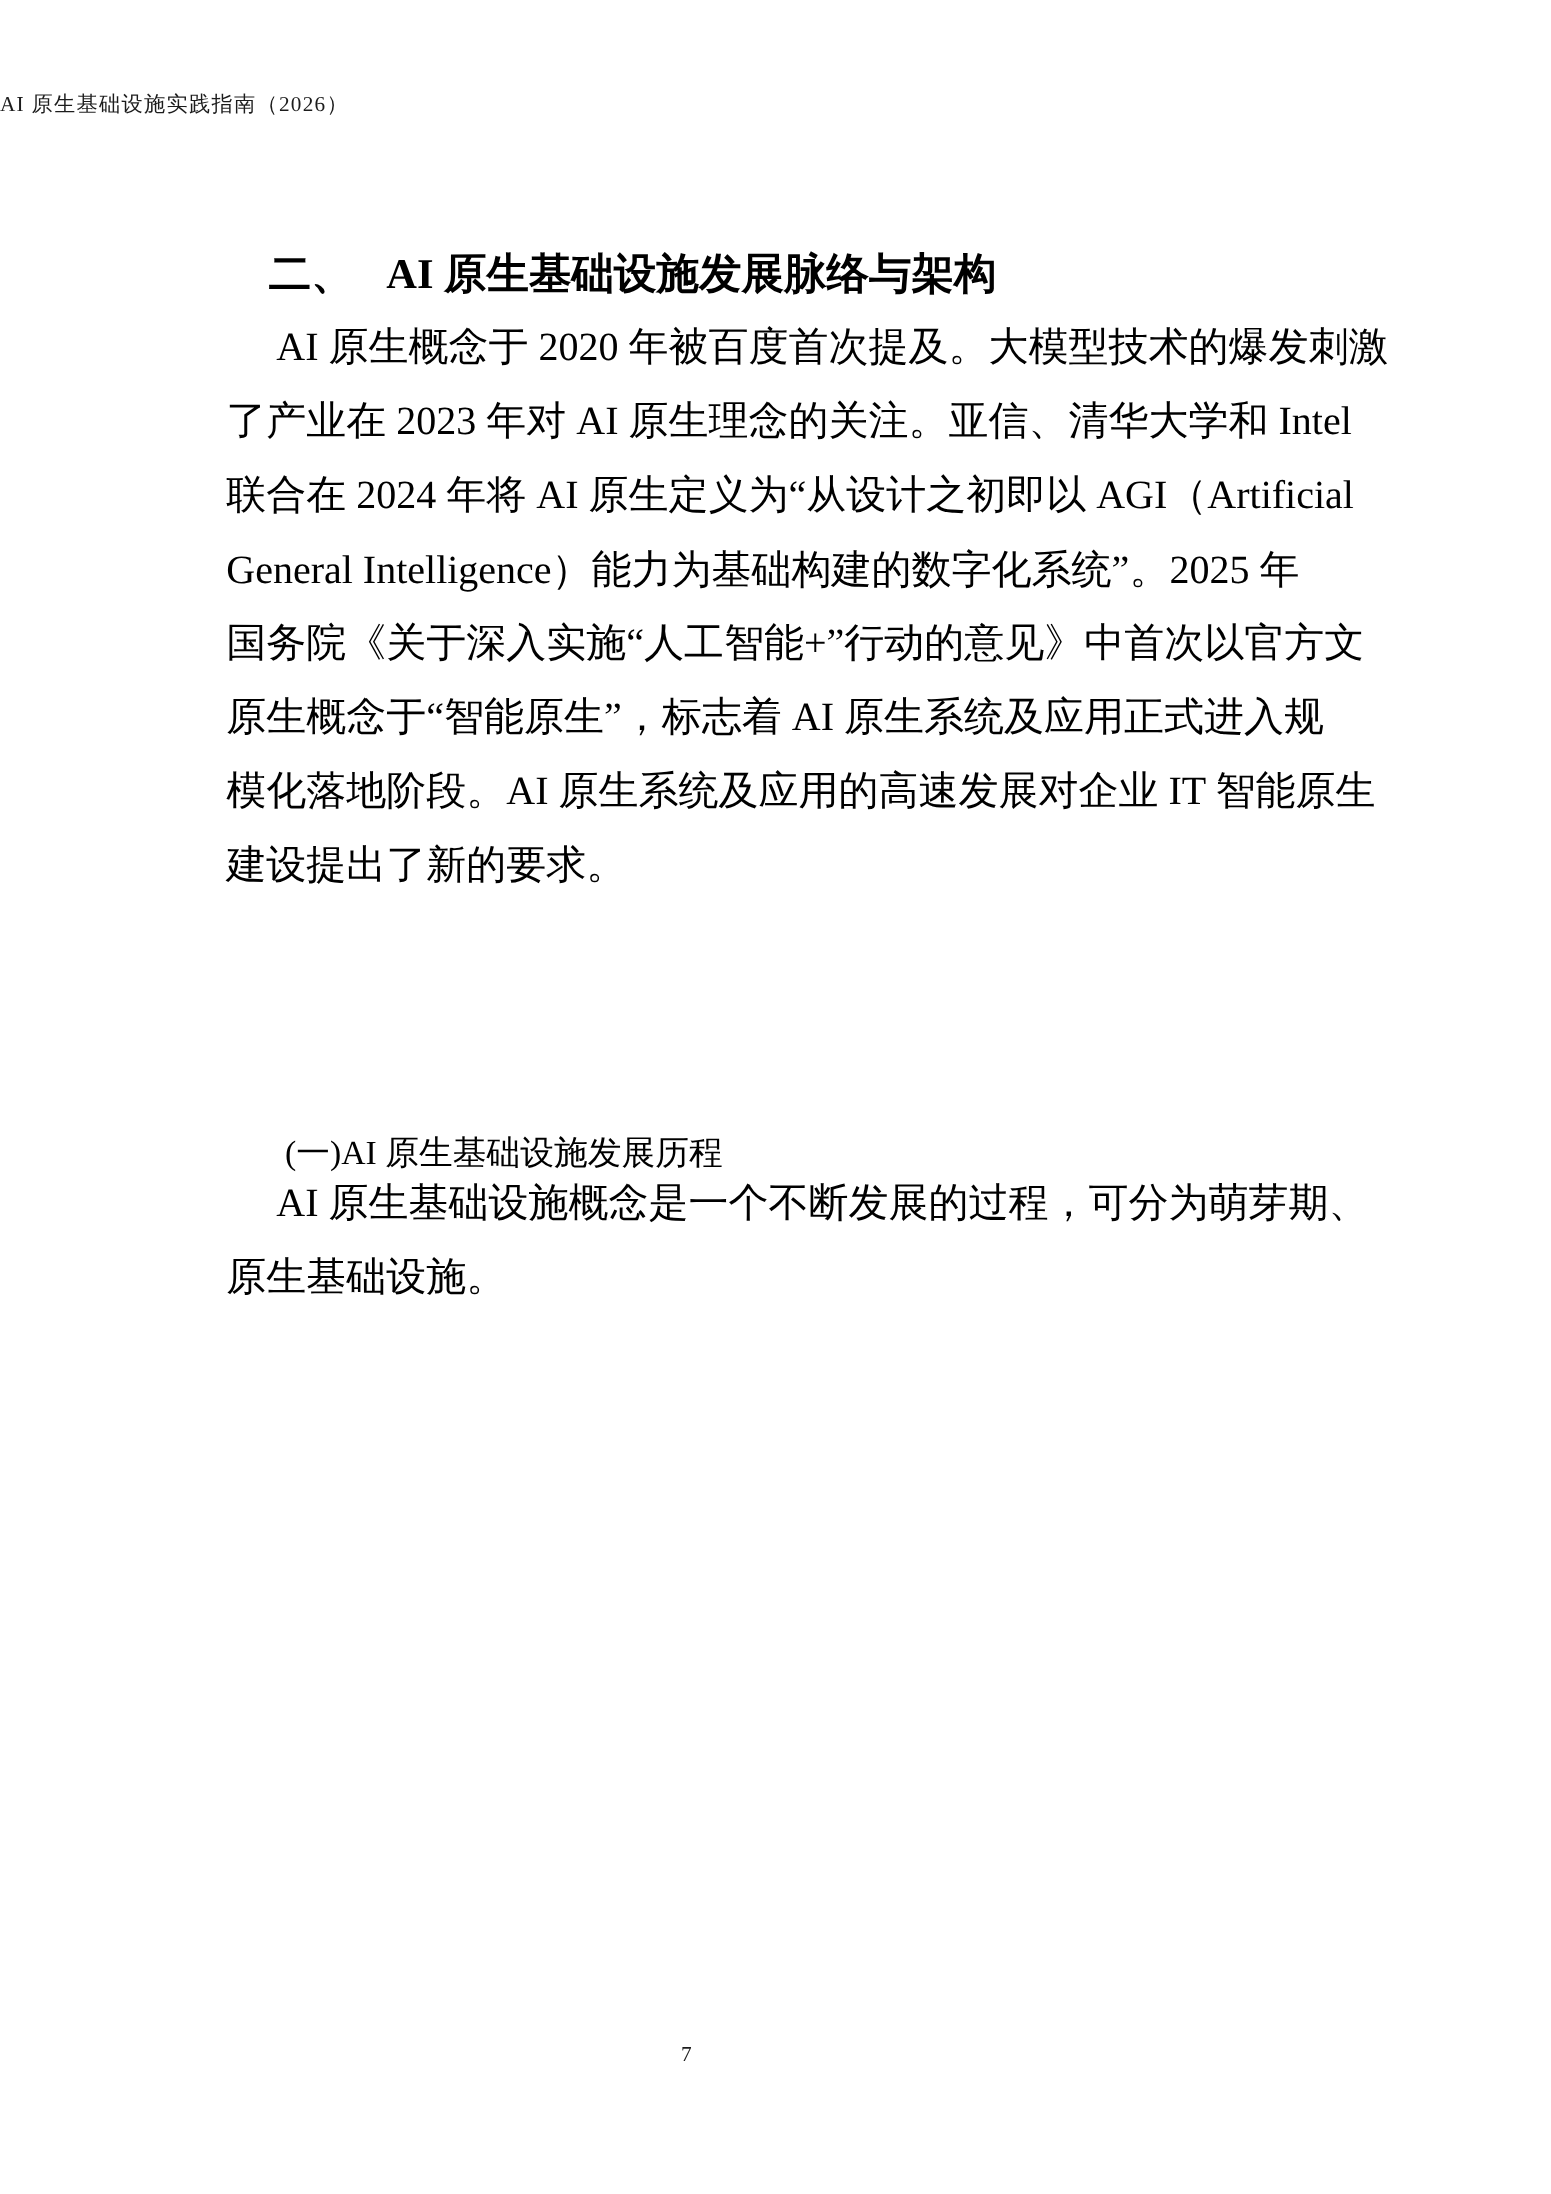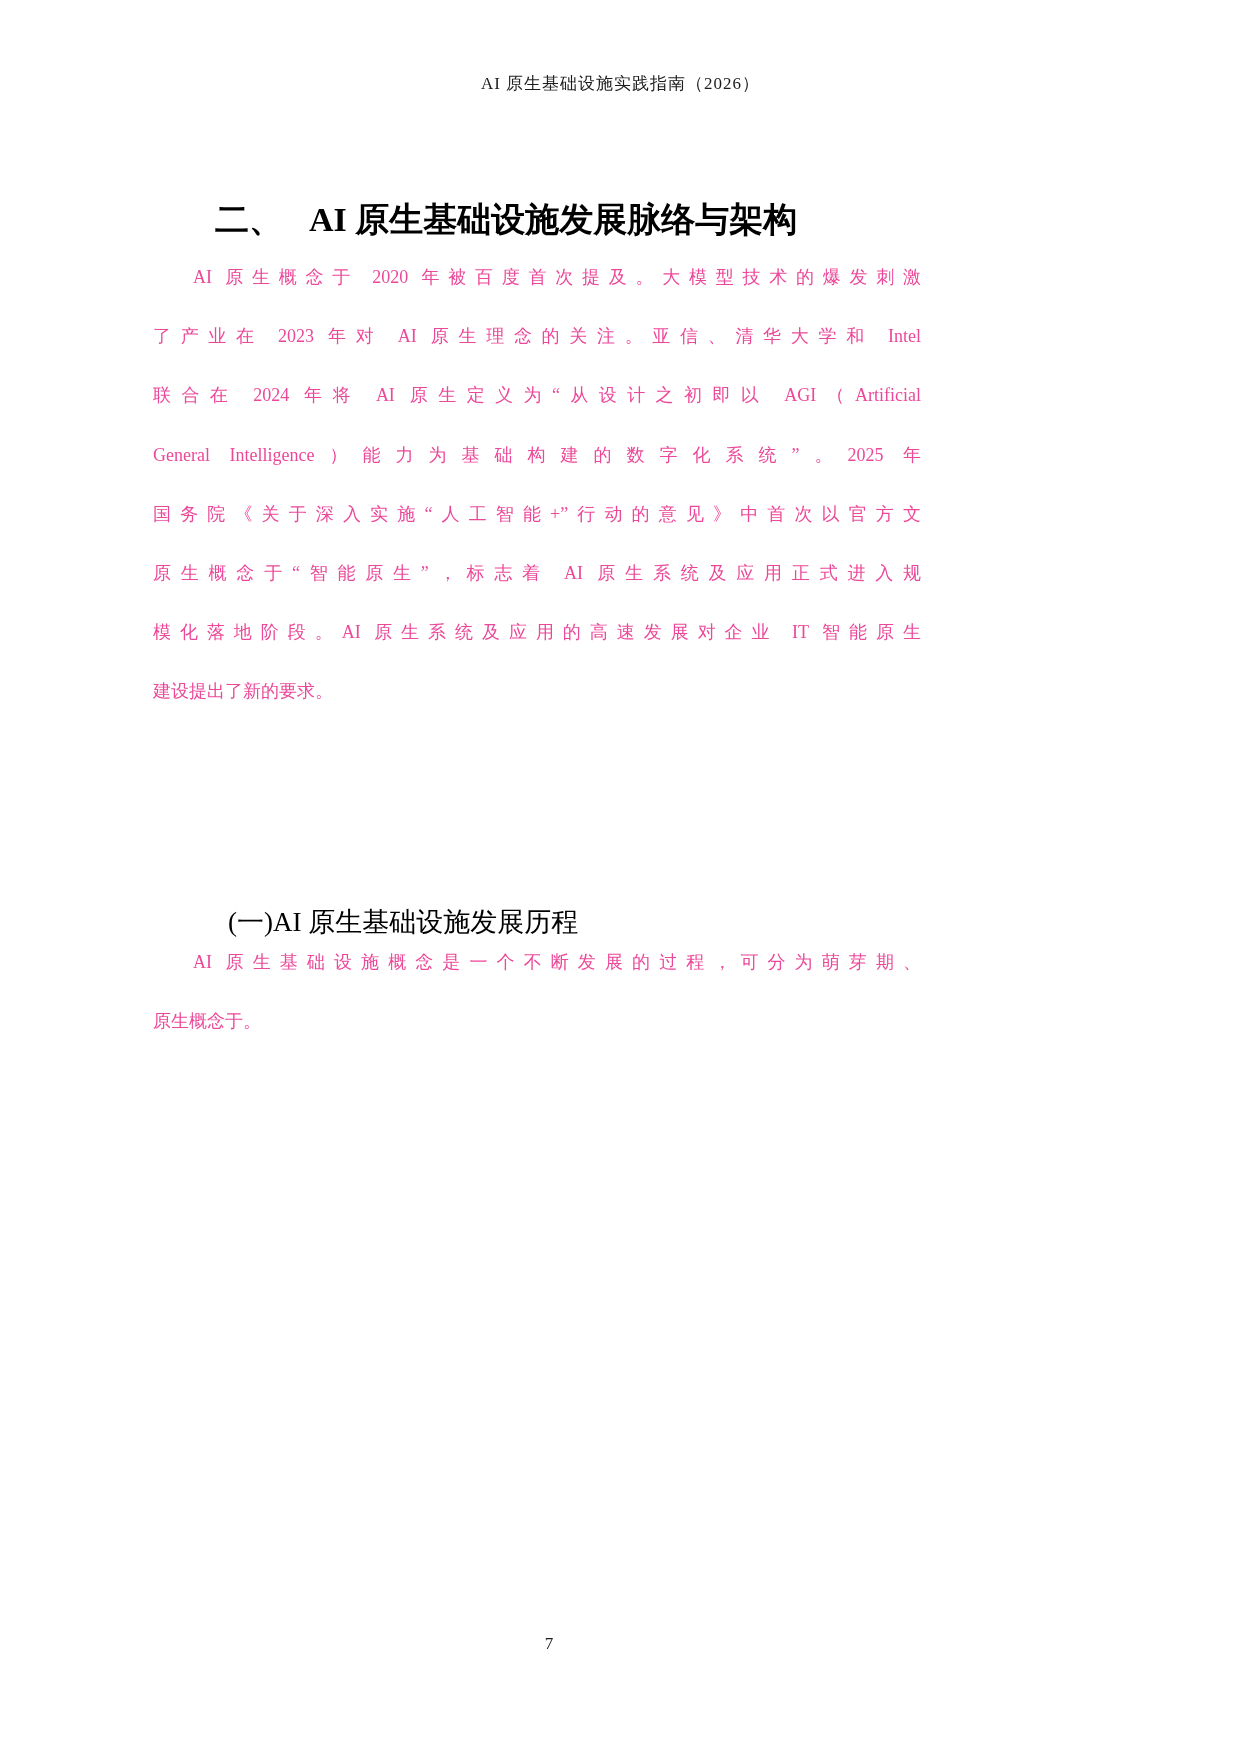--- a/index.html
+++ b/index.html
@@ -14,46 +14,45 @@
     background: #ffffff;
     overflow: hidden;
     font-family: "Liberation Serif", "DejaVu Serif", serif;
     color: #111111;
   }
   .doc-header {
     position: absolute;
     top: 72px;
     left: 0;
     right: 0;
-    text-align: center;
     font-size: 17px;
     line-height: 24px;
     color: #1c1c1c;
     letter-spacing: 1px;
   }
   .section-heading {
     position: absolute;
     top: 198px;
     left: 215px;
     font-size: 34px;
     line-height: 44px;
     font-weight: bold;
     color: #000000;
     white-space: nowrap;
   }
   .section-heading .num {
     margin-right: 26px;
   }
   .para {
     position: absolute;
-    left: 153px;
+    left: 181px;
     width: 768px;
-    font-size: 18px;
+    font-size: 32px;
     line-height: 59.2px;
-    color: #ec4899;
+    color: #000000;
   }
   .para .line {
     height: 59.2px;
     text-align: justify;
     text-align-last: justify;
     white-space: nowrap;
   }
   .para .line.short {
     text-align: right;
     text-align-last: left;
@@ -104,18 +103,18 @@
     <div class="line">国务院《关于深入实施“人工智能+”行动的意见》中首次以官方文</div>
     <div class="line">原生概念于“智能原生”，标志着 AI 原生系统及应用正式进入规</div>
     <div class="line">模化落地阶段。AI 原生系统及应用的高速发展对企业 IT 智能原生</div>
     <div class="line short">建设提出了新的要求。</div>
   </div>
 
   <div class="subsection-heading">(一)AI 原生基础设施发展历程</div>
 
   <div class="para para2">
     <div class="line indent">AI 原生基础设施概念是一个不断发展的过程，可分为萌芽期、</div>
-    <div class="line short">原生概念于。</div>
+    <div class="line short">原生基础设施。</div>
   </div>
 
   <div class="page-number">7</div>
 
 </div>
 
 </body></html>

